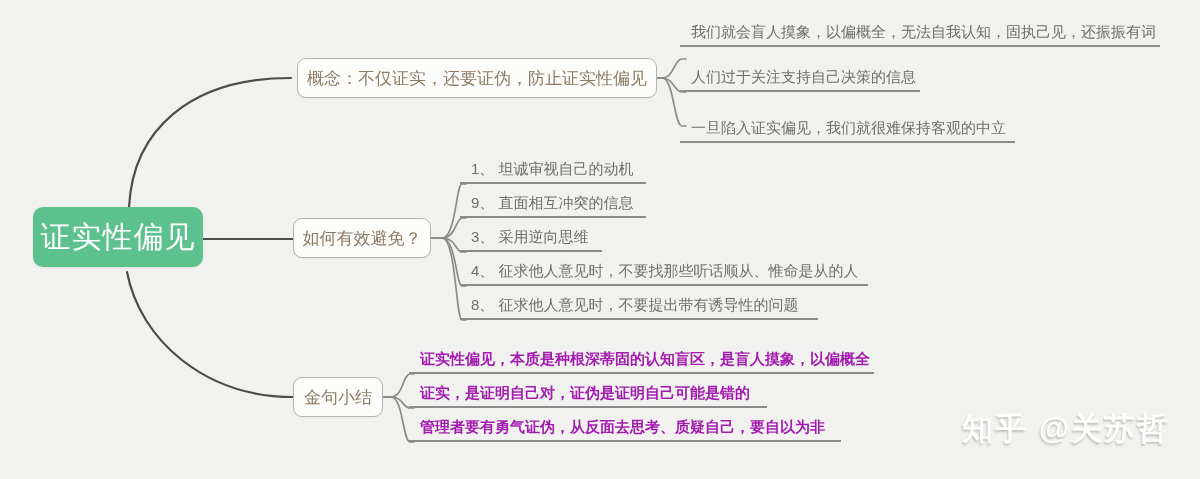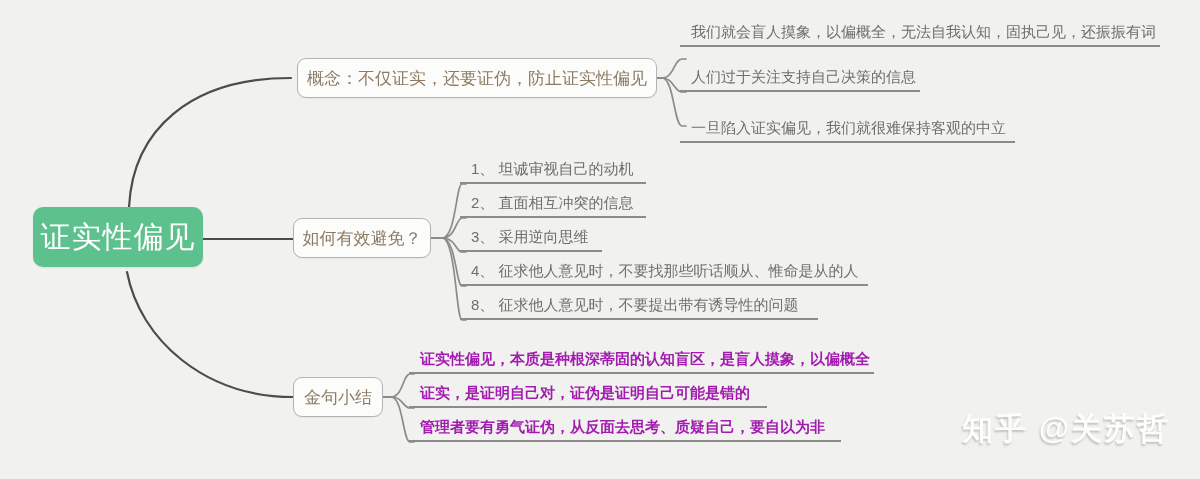--- a/index.html
+++ b/index.html
@@ -124,21 +124,21 @@
 
   <div class="branch-box branch-1">概念：不仅证实，还要证伪，防止证实性偏见</div>
   <div class="branch-box branch-2">如何有效避免？</div>
   <div class="branch-box branch-3">金句小结</div>
 
   <div class="leaf l-1-0">我们就会盲人摸象，以偏概全，无法自我认知，固执己见，还振振有词</div>
   <div class="leaf l-1-1">人们过于关注支持自己决策的信息</div>
   <div class="leaf l-1-2">一旦陷入证实偏见，我们就很难保持客观的中立</div>
 
   <div class="leaf l-2-0">1、 坦诚审视自己的动机</div>
-  <div class="leaf l-2-1">2、 直面相互冲突的信息</div>
+  <div class="leaf l-2-1">9、 直面相互冲突的信息</div>
   <div class="leaf l-2-2">3、 采用逆向思维</div>
   <div class="leaf l-2-3">4、 征求他人意见时，不要找那些听话顺从、惟命是从的人</div>
   <div class="leaf l-2-4">8、 征求他人意见时，不要提出带有诱导性的问题</div>
 
   <div class="leaf bold l-3-0">证实性偏见，本质是种根深蒂固的认知盲区，是盲人摸象，以偏概全</div>
   <div class="leaf bold l-3-1">证实，是证明自己对，证伪是证明自己可能是错的</div>
   <div class="leaf bold l-3-2">管理者要有勇气证伪，从反面去思考、质疑自己，要自以为非</div>
 
   <div class="watermark">知乎 @关苏哲</div>
 

